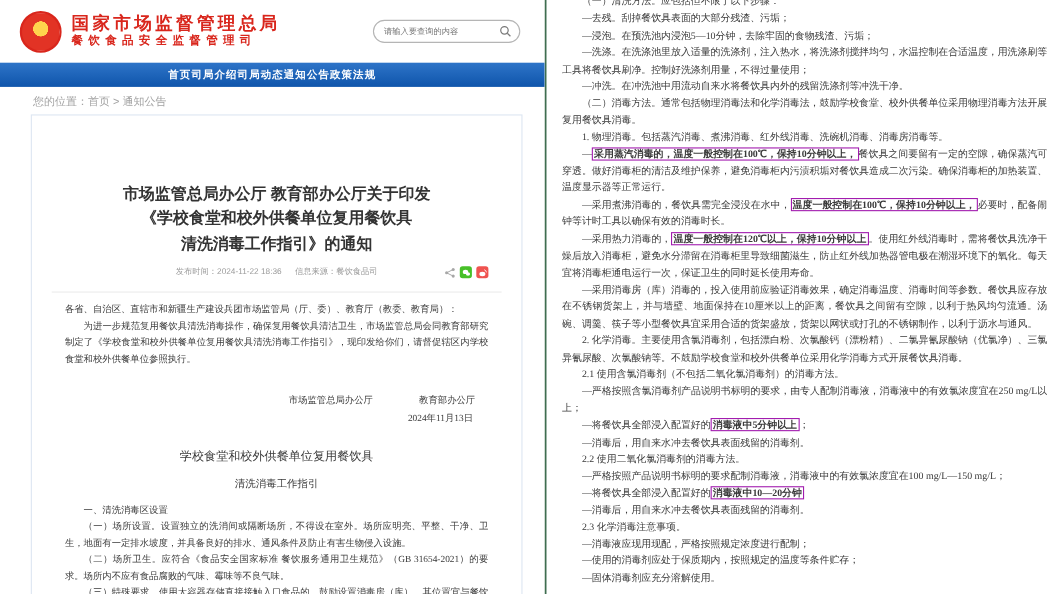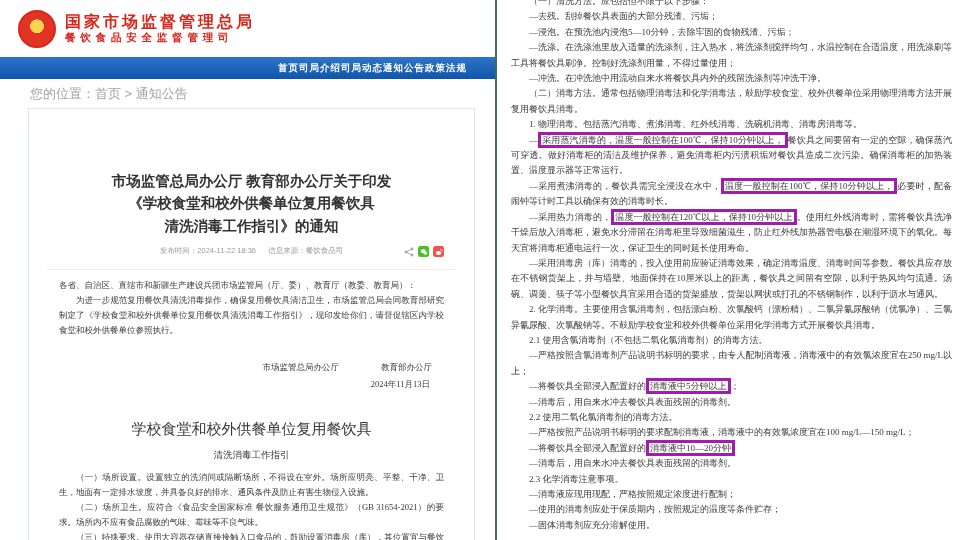--- a/index.html
+++ b/index.html
@@ -13,65 +13,74 @@
   .emblem span{color:#ffd34d;font-size:13px;line-height:1;}
   .site-titles{margin-left:9px;color:#d9261c;}
   .site-title{font-size:16px;font-weight:bold;letter-spacing:3px;line-height:1.15;}
   .site-subtitle{font-size:10.5px;font-weight:bold;letter-spacing:4.8px;line-height:1.25;}
   .search-box{margin-left:auto;margin-right:22px;width:134px;height:21px;border:1px solid #b5b5b5;border-radius:11px;
     display:flex;align-items:center;padding:0 7px;box-sizing:border-box;background:#fff;}
   .search-box input{border:none;outline:none;flex:1;font-size:7.5px;color:#666;background:transparent;width:90px;
     font-family:"Liberation Sans",sans-serif;}
   .search-icon svg{display:block;}
   .nav-bar{height:22px;background:linear-gradient(#2e74c8,#0f55ab);display:flex;align-items:center;
-    justify-content:flex-end;padding:0 28px;}
+    justify-content:center;padding:0 28px;}
   .nav-item{color:#fff;font-size:9.5px;font-weight:bold;cursor:pointer;letter-spacing:1px;}
-  .breadcrumb{padding:6px 0 5px 30px;font-size:13px;color:#a3a3a3;}
+  .breadcrumb{padding:6px 0 5px 30px;font-size:10px;color:#a3a3a3;}
   .article-card{margin:0 20px 0 28px;border:1px solid #dde6f2;background:#fff;min-height:440px;
     padding:13px 30px 6px;box-sizing:border-box;}
   .article-title{font-size:14.5px;font-weight:bold;color:#333;text-align:center;line-height:1.55;
     font-family:"Liberation Sans",sans-serif;margin-top:48px;}
   .article-meta{position:relative;text-align:center;margin-top:9px;font-size:7.5px;color:#9a9a9a;height:14px;}
   .meta-item{margin:0 5px;}
   .share-icons{position:absolute;right:0;top:0;display:flex;align-items:center;gap:4px;}
   .share-glyph svg{display:block;}
   .badge{width:11px;height:11px;border-radius:2.5px;display:flex;align-items:center;justify-content:center;}
   .badge.wechat{background:#47c028;}
   .badge.weibo{background:#ef5350;}
   .badge svg{display:block;}
   .article-divider{border:none;border-top:1px solid #ececec;margin:9px -12px 8px;}
   .article-body{font-family:"Liberation Serif",serif;font-size:8.5px;color:#3a3a3a;line-height:15px;text-align:justify;}
   .article-body .p{text-indent:2em;}
   .article-body .p0{text-indent:0;}
   .sign-row{display:flex;justify-content:flex-end;gap:42px;padding-right:12px;margin-top:22px;}
   .article-body .date{text-align:right;padding-right:14px;margin-top:2px;}
-  .article-body .ct1{text-align:center;margin-top:30px;font-size:15px;}
+  .article-body .ct1{text-align:center;margin-top:20px;font-size:11px;}
   .article-body .ct2{text-align:center;margin:11px 0 7px;font-size:9.5px;}
   
   .green-divider{width:2px;height:540px;background:#3f6e50;flex:0 0 auto;}
   
   .right-panel{flex:1;height:540px;background:#fff;overflow:hidden;padding:0 8px 0 14px;box-sizing:border-box;}
   .doc{font-family:"Liberation Serif",serif;font-size:9px;color:#3a3a3a;line-height:15.4px;
     text-align:justify;margin-top:-6px;}
   .doc p{margin:0;text-indent:2em;}
-  .hl{border:3px solid #a21caf;padding:0 1px;}
+  .hl{border:1px solid #a21caf;padding:0 1px;font-weight:bold;}
 </style>
 </head>
 <body>
 
 <div class="screen">
 
   <div class="left-panel">
     <div class="site-header">
       <div class="emblem">
           <span>★</span>
         </div>
       <div class="site-titles">
         <div class="site-title">国家市场监督管理总局</div>
         <div class="site-subtitle">餐饮食品安全监督管理司</div>
+      </div>
+      <div class="search-box">
+        <input type="text" placeholder="请输入要查询的内容" style="">
+        <span class="search-icon">
+          <svg width="11" height="11" viewBox="0 0 11 11">
+              <circle cx="4.6" cy="4.6" r="3.4" fill="none" stroke="#7a7a7a" stroke-width="1.1"></circle>
+              <line x1="7.2" y1="7.2" x2="10" y2="10" stroke="#7a7a7a" stroke-width="1.1"></line>
+            </svg>
+        </span>
       </div>
     </div>
 
     <div class="nav-bar">
         <span class="nav-item">首页</span>
         <span class="nav-item">司局介绍</span>
         <span class="nav-item">司局动态</span>
         <span class="nav-item">通知公告</span>
         <span class="nav-item">政策法规</span>
       </div>
@@ -115,20 +124,21 @@
       <div class="article-body">
           <div class="p0">各省、自治区、直辖市和新疆生产建设兵团市场监管局（厅、委）、教育厅（教委、教育局）：</div>
           <div class="p">为进一步规范复用餐饮具清洗消毒操作，确保复用餐饮具清洁卫生，市场监管总局会同教育部研究制定了《学校食堂和校外供餐单位复用餐饮具清洗消毒工作指引》，现印发给你们，请督促辖区内学校食堂和校外供餐单位参照执行。</div>
           <div class="sign-row">
             <span>市场监管总局办公厅</span>
             <span>教育部办公厅</span>
           </div>
           <div class="date">2024年11月13日</div>
           <div class="ct1">学校食堂和校外供餐单位复用餐饮具</div>
           <div class="ct2">清洗消毒工作指引</div>
+          <div class="p">一、清洗消毒区设置</div>
           <div class="p">（一）场所设置。设置独立的洗消间或隔断场所，不得设在室外。场所应明亮、平整、干净、卫生，地面有一定排水坡度，并具备良好的排水、通风条件及防止有害生物侵入设施。</div>
           <div class="p">（二）场所卫生。应符合《食品安全国家标准 餐饮服务通用卫生规范》（GB 31654-2021）的要求。场所内不应有食品腐败的气味、霉味等不良气味。</div>
           <div class="p">（三）特殊要求。使用大容器存储直接接触入口食品的，鼓励设置消毒房（库），其位置宜与餐饮具清洗场所直接连通，并与烹饪间、备餐间相近或直接连通。</div>
           <div class="p">二、设施设备配备</div>
           <div class="p">（一）设备数量规格。配备能满足需要的餐饮具清洗消毒保洁设施设备，其数量、规格等与采用的消毒方</div>
         </div>
     </div>
   </div>
 
   <div class="green-divider"></div>

